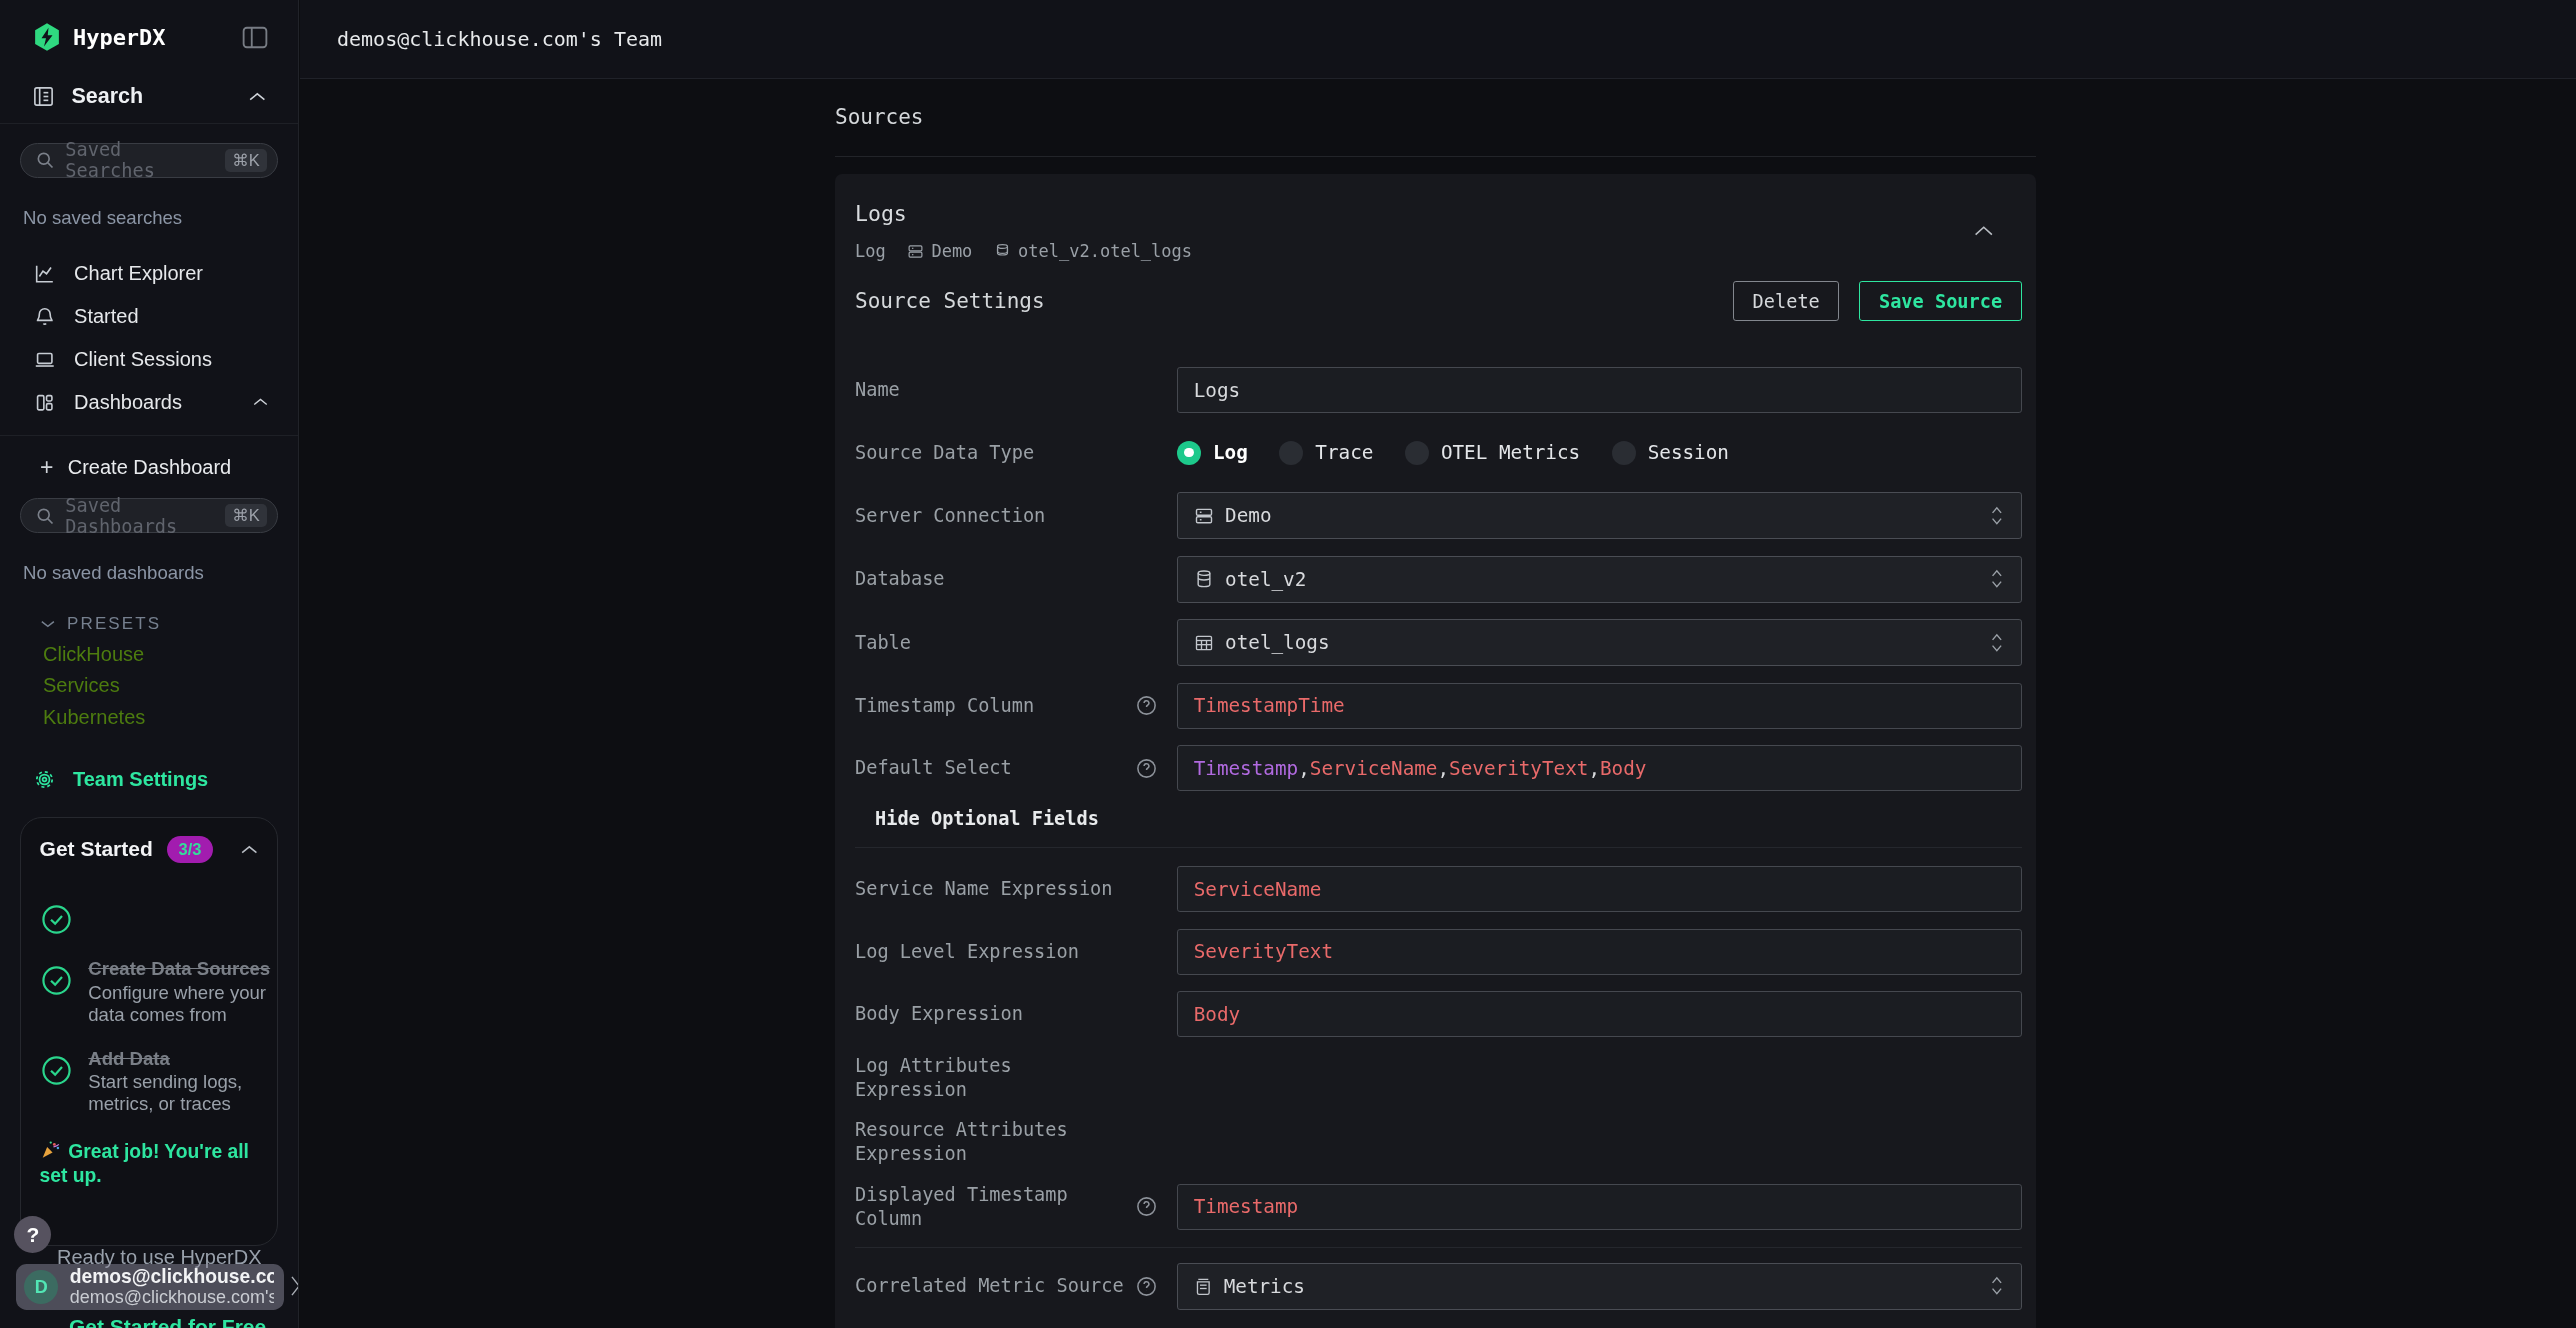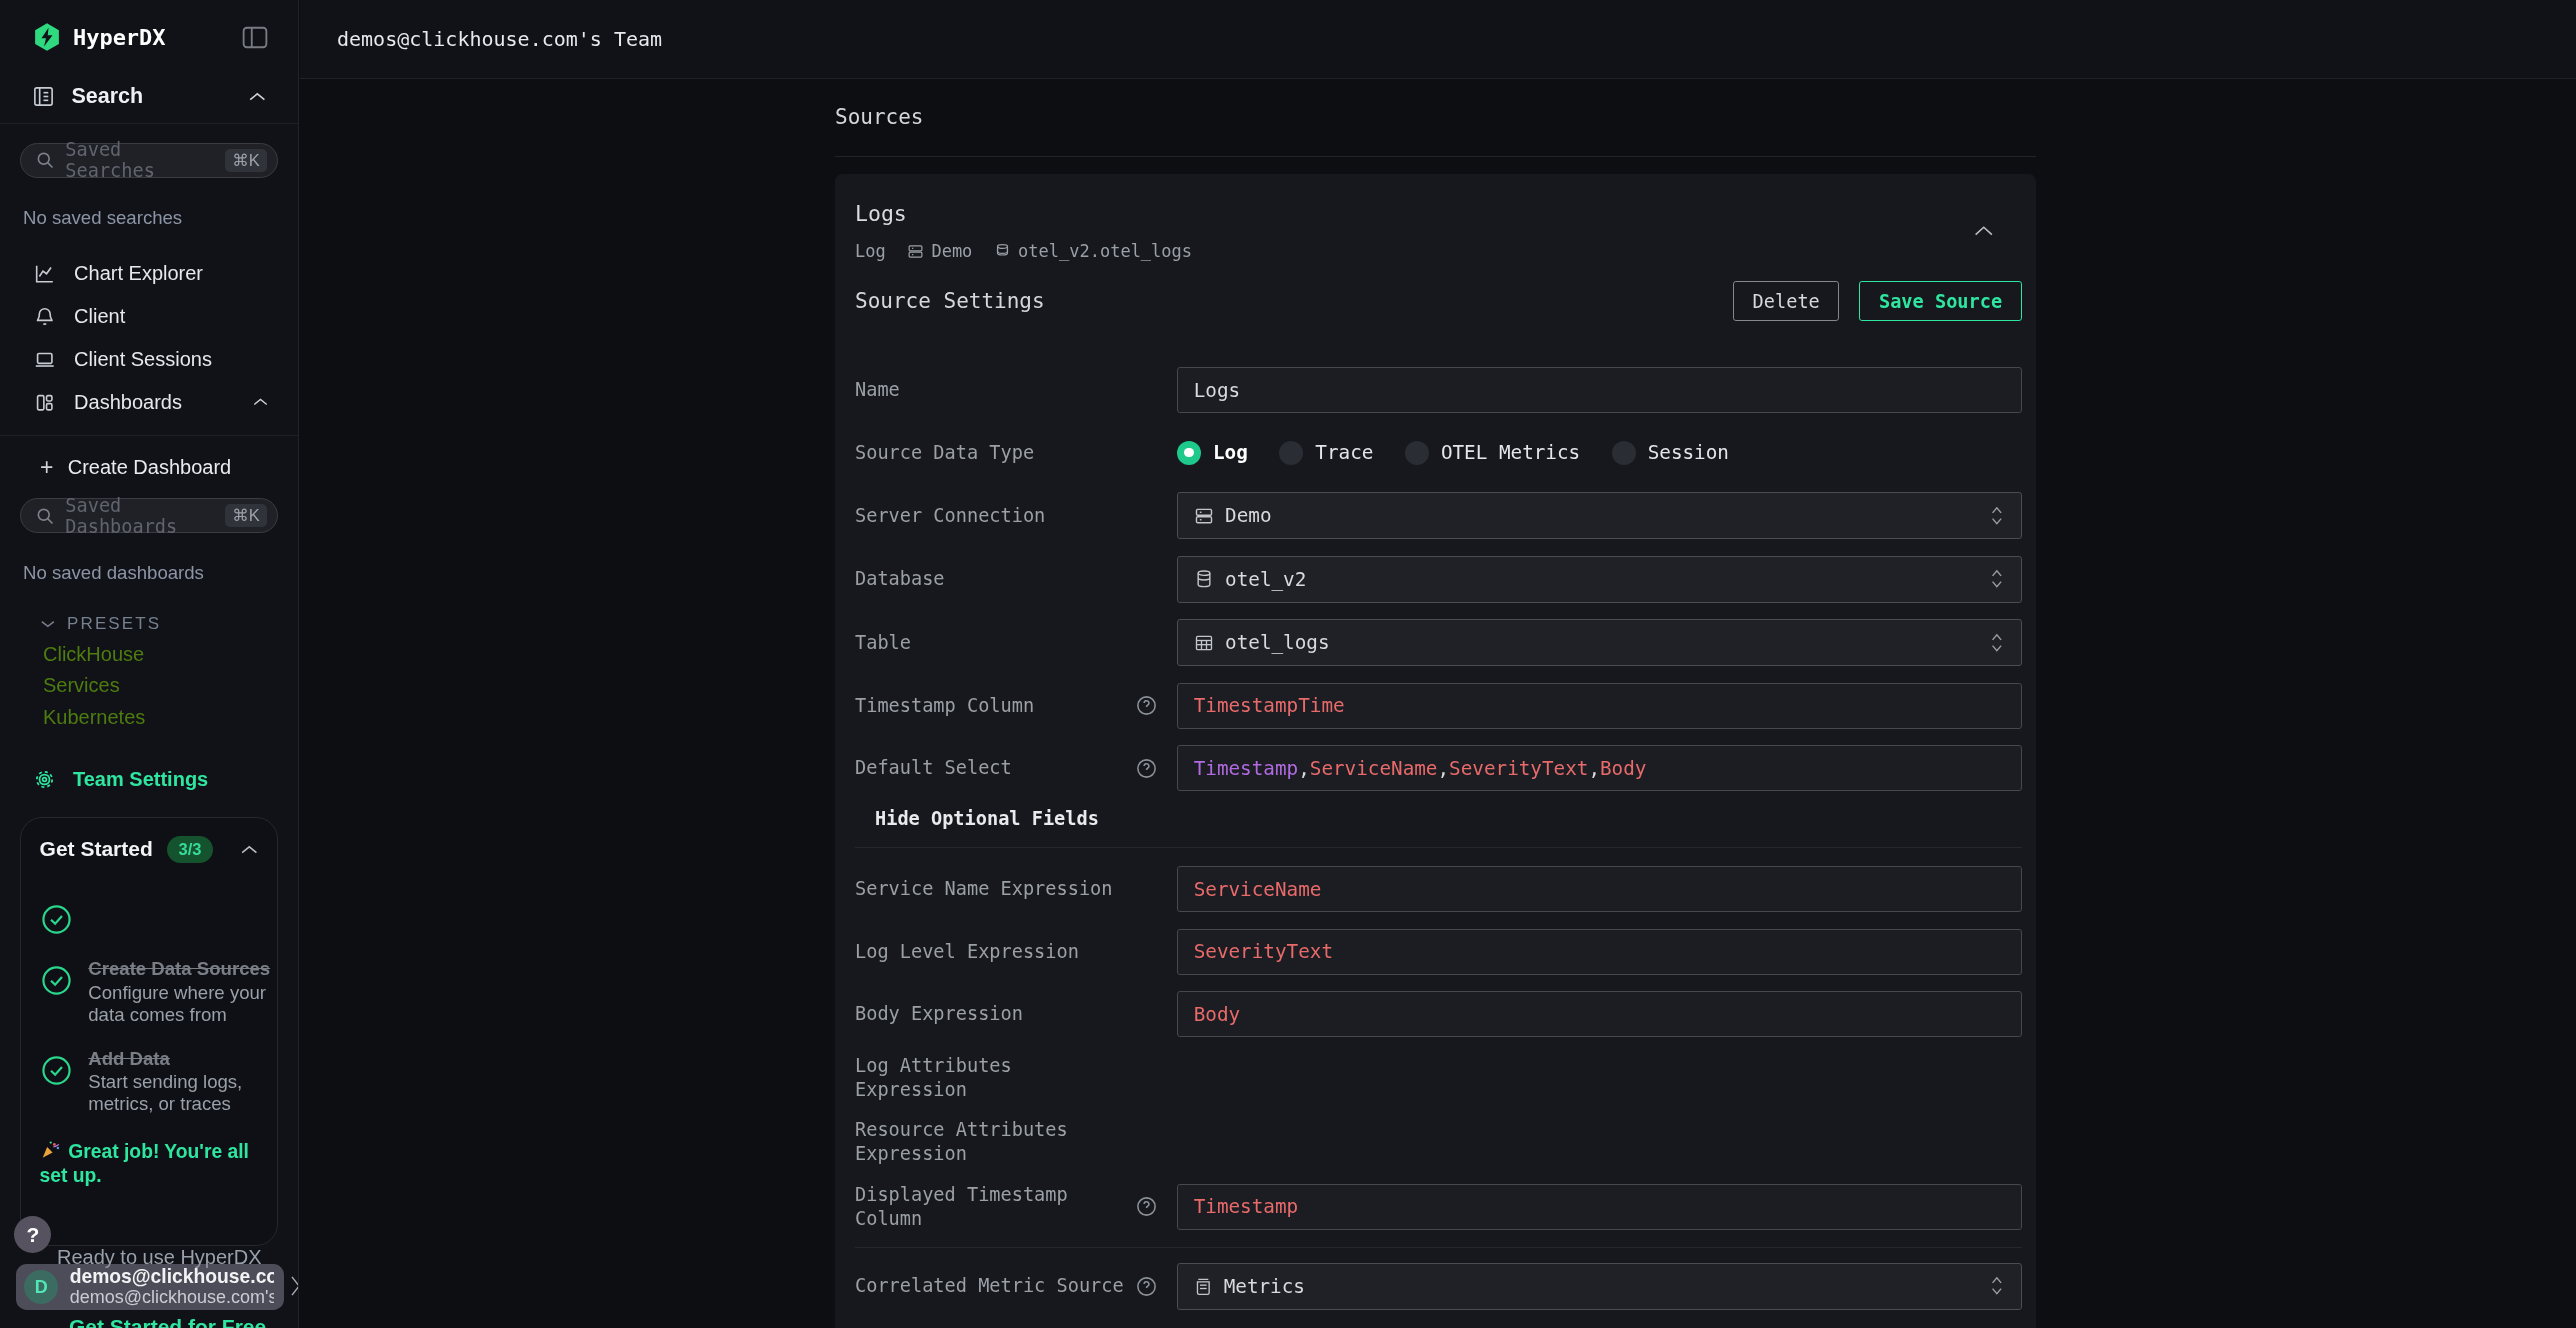--- a/index.html
+++ b/index.html
@@ -40,21 +40,21 @@
                   font-size:17px; letter-spacing:2.1px; color:#76808f; }
   .preset-item { margin-left:43px; height:31.5px; display:flex; align-items:flex-end;
                  font-size:20px; color:#4d7c0f; cursor:pointer; }
   .team-row { display:flex; align-items:center; gap:17px; margin:39px 0 0 33px;
               font-size:20px; font-weight:bold; color:var(--accent-green,#2ee6a0); cursor:pointer; }
 
   .gs-card { margin:26px 20px 0 20px; border:0.7px solid #26282e; border-radius:22px;
              background:#0f1015; padding:18.6px 18.6px 17px 18.6px; height:429px; overflow:hidden; }
   .gs-head { display:flex; align-items:center; gap:14.3px; }
   .gs-title { font-size:21px; font-weight:bold; color:#f2f3f5; }
-  .gs-badge { background:#14532d; color:#36da9b; font-size:16.5px; font-weight:bold;
+  .gs-badge { background:#a21caf; color:#36da9b; font-size:16.5px; font-weight:bold;
               border-radius:715px; padding:3.6px 11.4px; }
   .gs-head .chev { margin-left:auto; }
   .gs-item { display:flex; gap:15.7px; margin-top:21.5px; }
   .gs-check { flex:none; margin-top:18.6px; }
   .gs-item-title { font-size:18.6px; font-weight:bold; color:#7a7f87; text-decoration:line-through;
                    width:187px; line-height:23px; }
   .gs-item-sub { font-size:18.6px; color:#99a0a9; width:187px; line-height:22px; margin-top:1.4px; }
   .gs-done { margin-top:24px; font-size:19.3px; font-weight:bold; line-height:24px;
              color:var(--accent-green,#2ee6a0); width:215px; }
 
@@ -202,21 +202,21 @@
         </span>
         <span>Chart Explorer</span>
       </div>
       <div class="nav-item">
         <span>
           <svg width="21.5" height="21.5" viewBox="0 0 24 24" fill="none" stroke="#c7ccd3" stroke-width="1.8">
             <path d="M6 9 a6 6 0 0 1 12 0 c0 5 2 6 2 7 H4 c0-1 2-2 2-7z"></path>
             <path d="M10.5 19.5 a1.8 1.8 0 0 0 3 0"></path>
           </svg>
         </span>
-        <span>Client</span>
+        <span>Started</span>
       </div>
       <div class="nav-item">
         <span>
           <svg width="21.5" height="21.5" viewBox="0 0 24 24" fill="none" stroke="#c7ccd3" stroke-width="1.8">
             <rect x="4" y="5" width="16" height="11" rx="1.5"></rect>
               <line x1="2" y1="19" x2="22" y2="19"></line>
           </svg>
         </span>
         <span>Client Sessions</span>
       </div>

